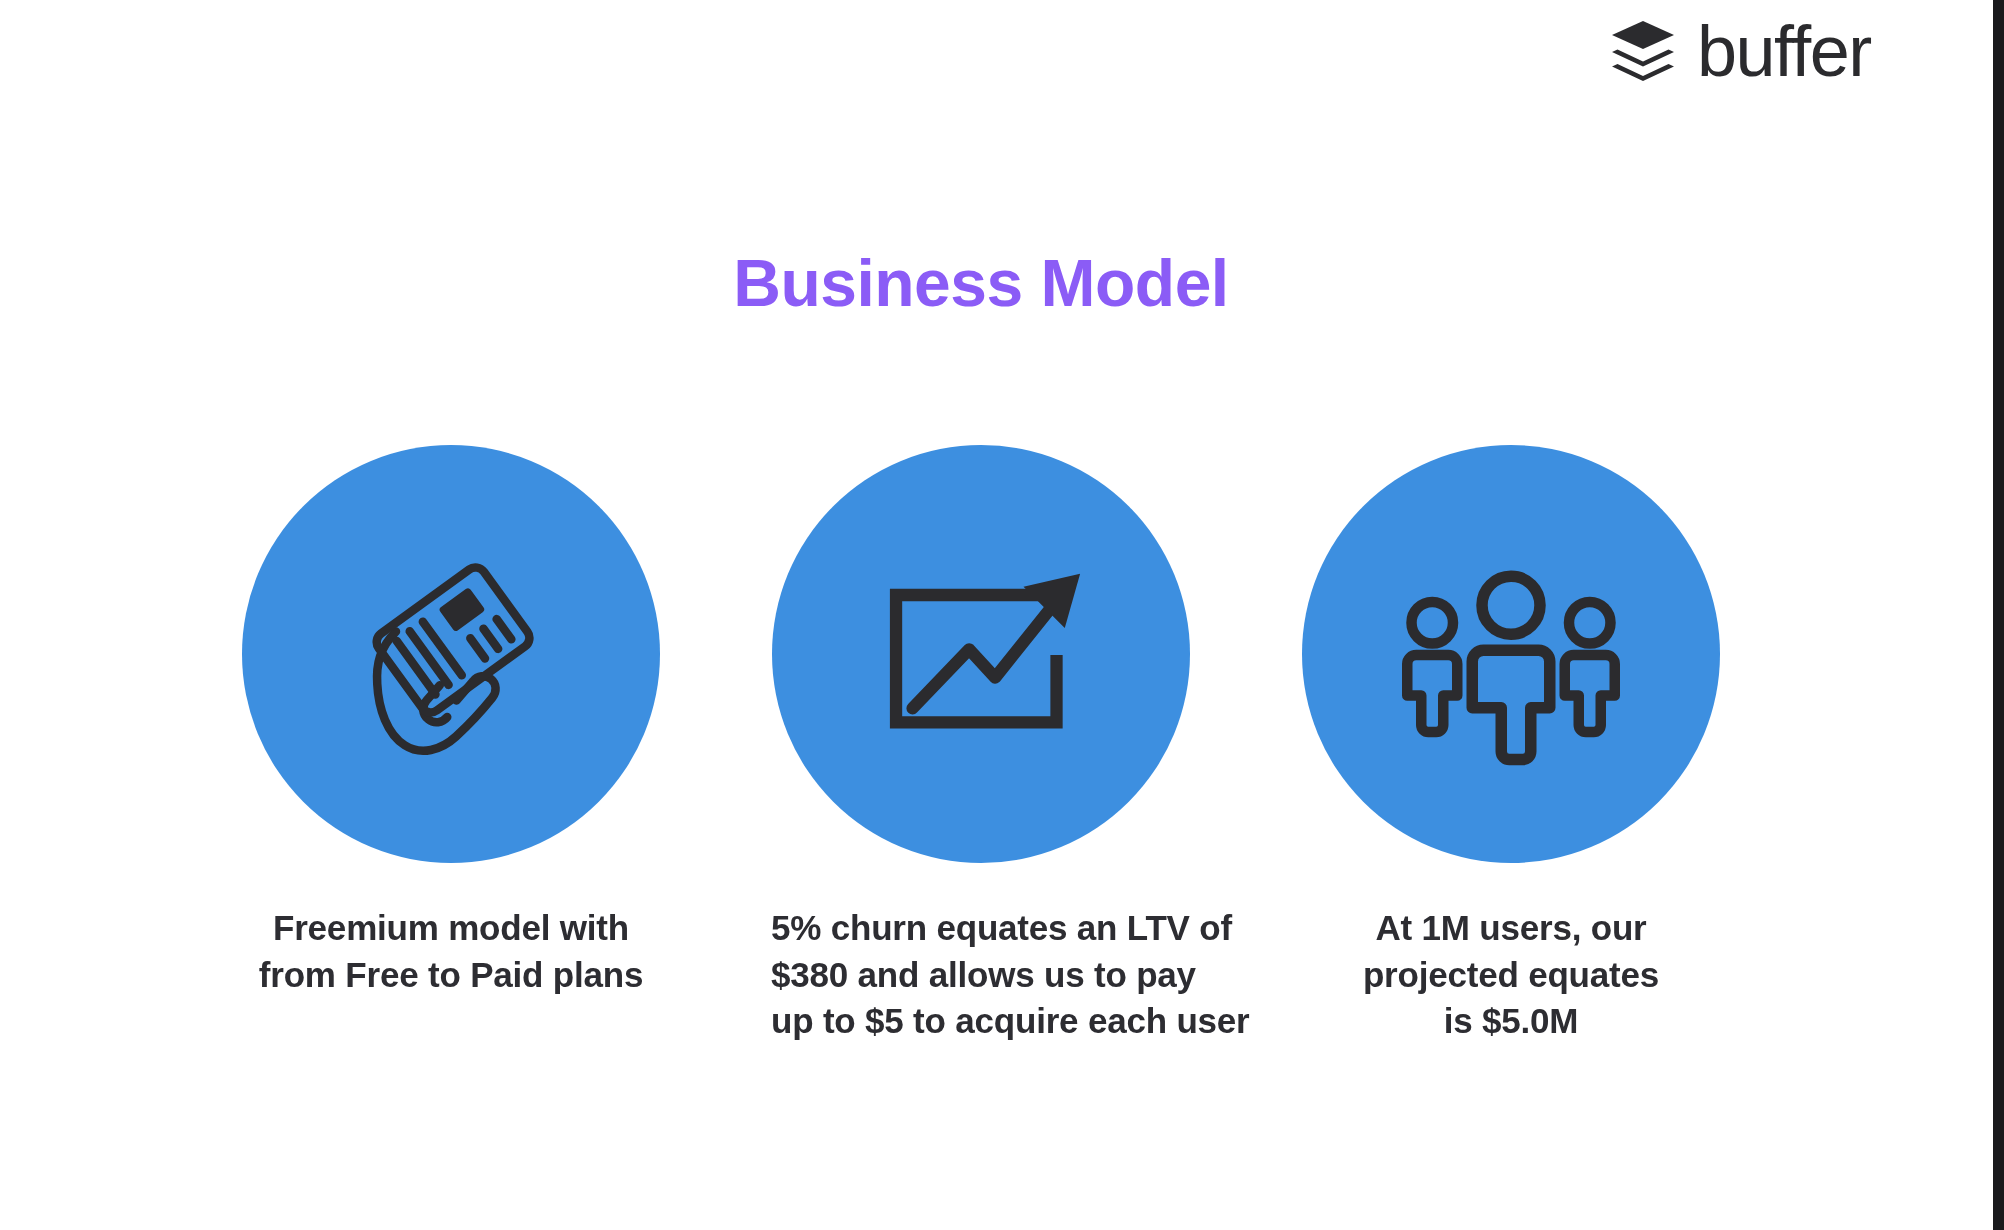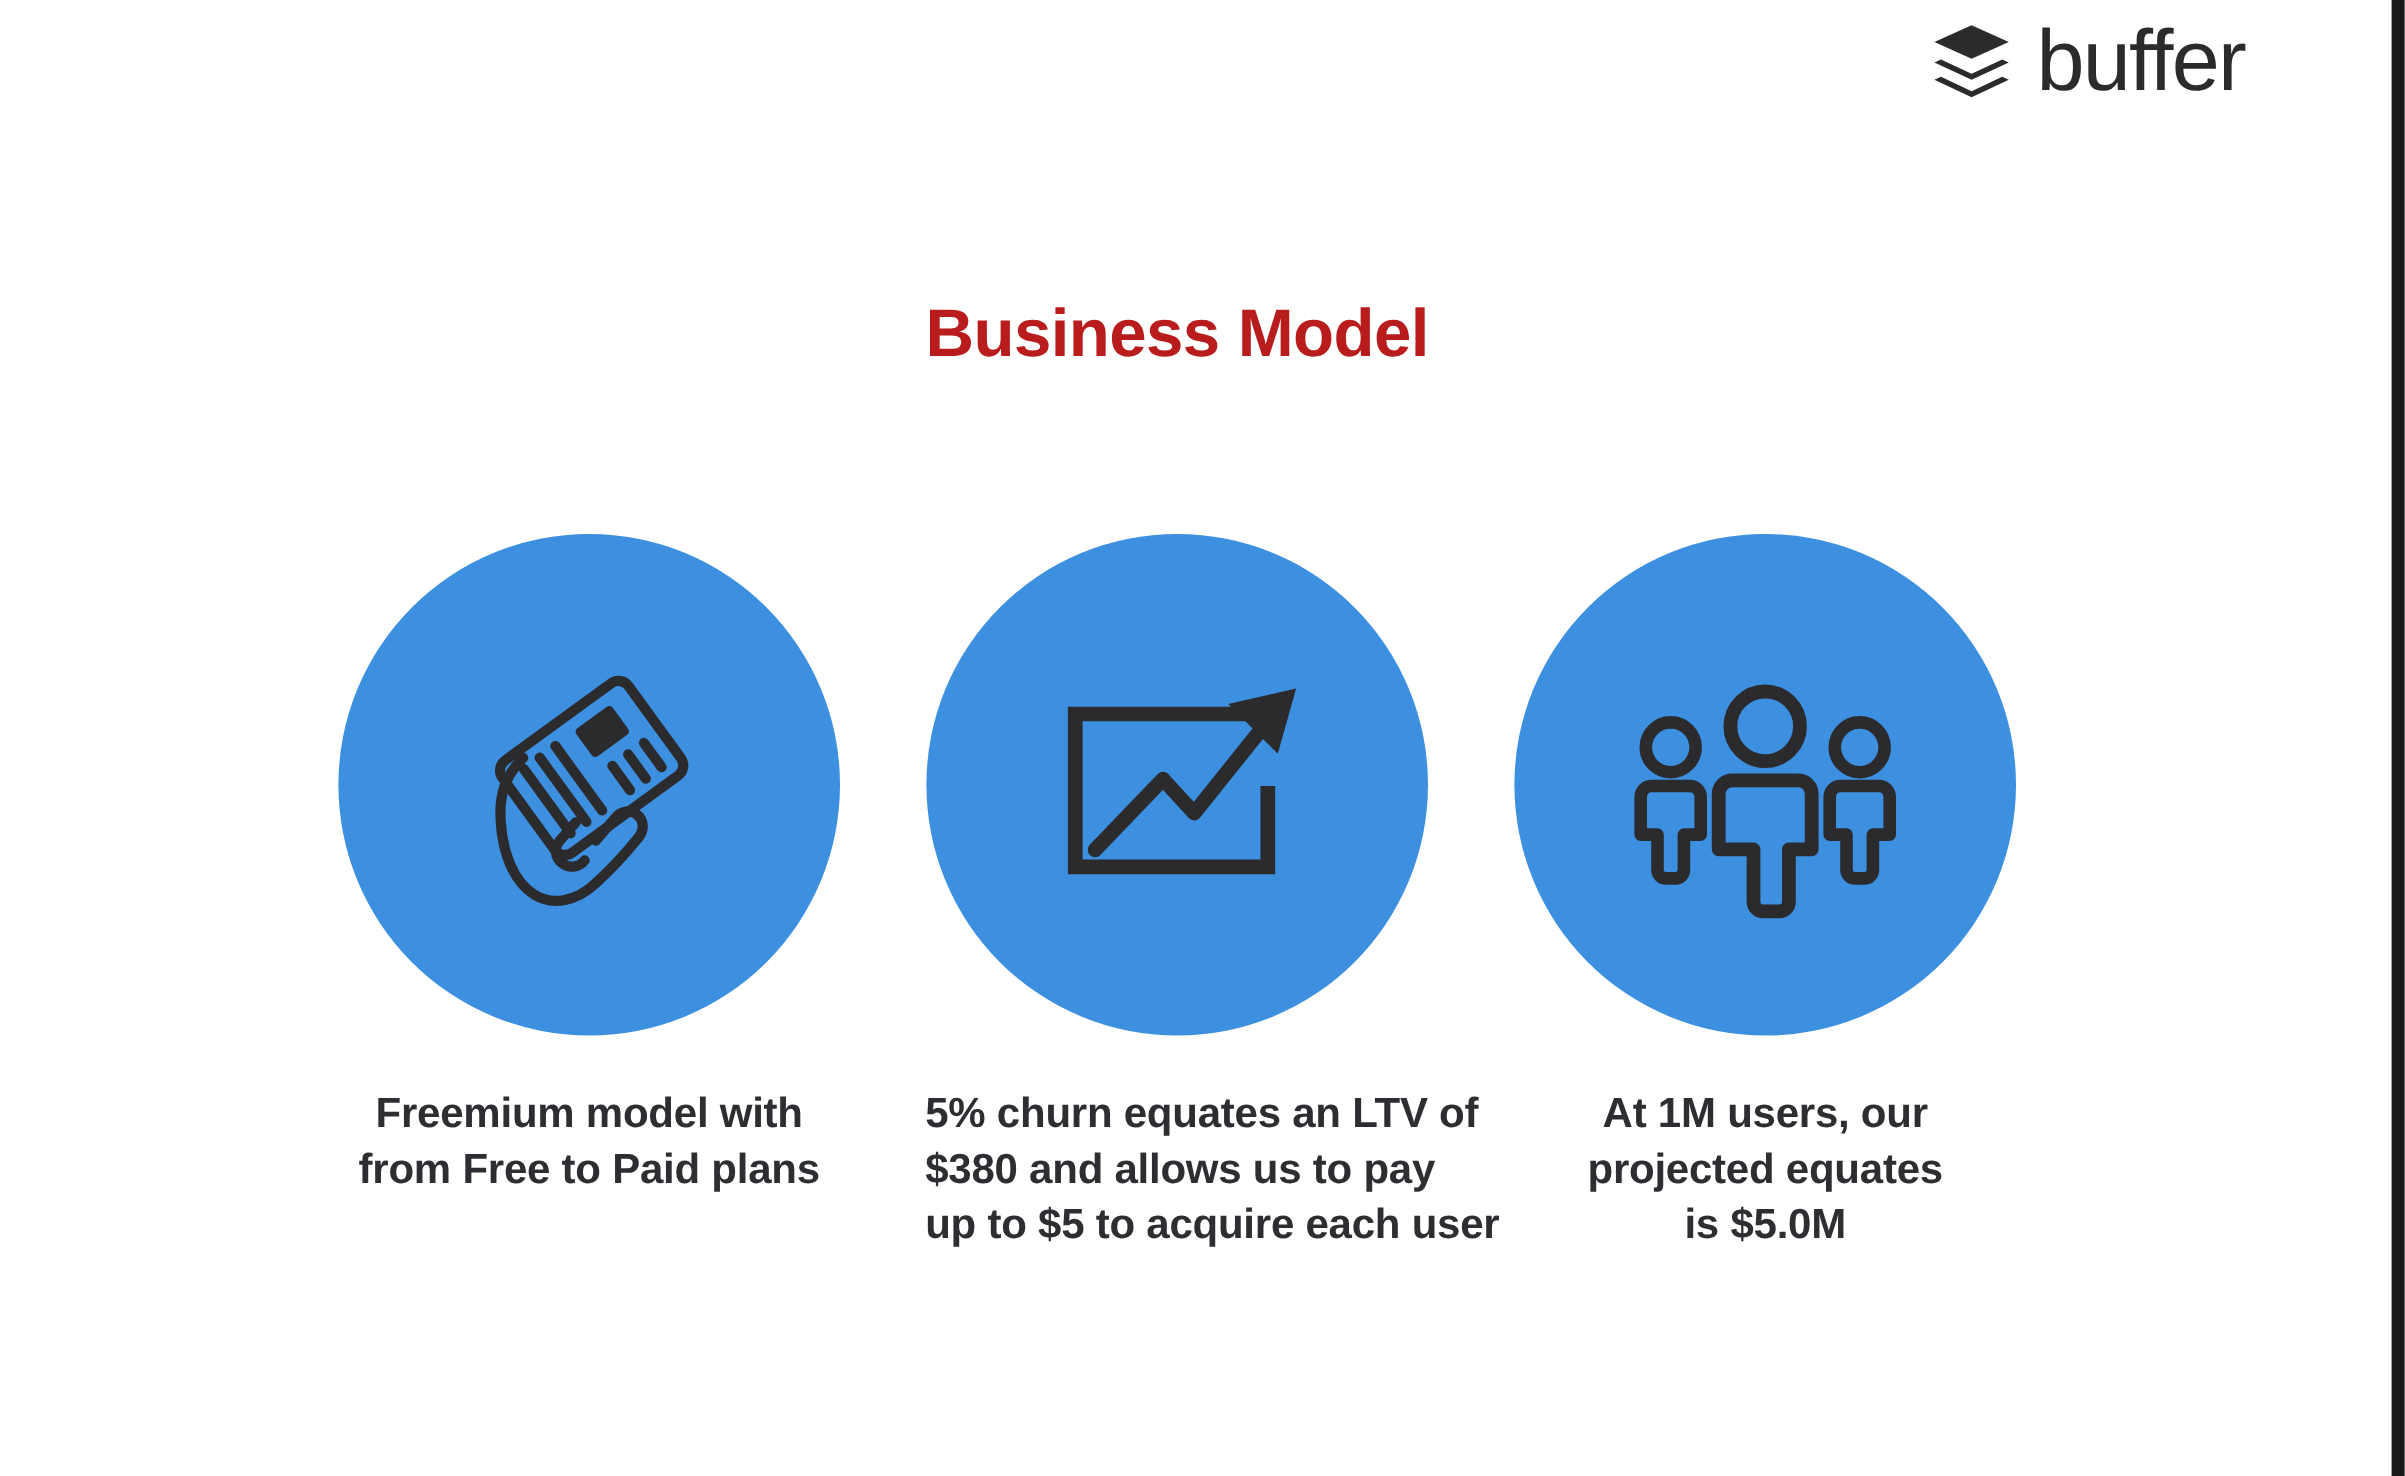--- a/index.html
+++ b/index.html
@@ -48,36 +48,36 @@
     line-height:1;
     font-family:"Liberation Sans", sans-serif;
   }
 
   
   .slide-title {
     position:absolute;
     top:250px; left:0;
     width:1962px;
     text-align:center;
-    font-size:56px;
+    font-size:66px;
     font-weight:700;
     letter-spacing:-0.5px;
-    color:#b91c1c;
+    color:#8b5cf6;
     line-height:1;
   }
 
   
   .columns {
     position:absolute;
     top:445px; left:0;
     width:1962px;
     display:flex;
     justify-content:center;
     align-items:flex-start;
-    gap:72px;
+    gap:112px;
   }
   .column {
     width:418px;
     display:flex;
     flex-direction:column;
     align-items:center;
   }
   .circle {
     width:418px; height:418px;
     border-radius:50%;

